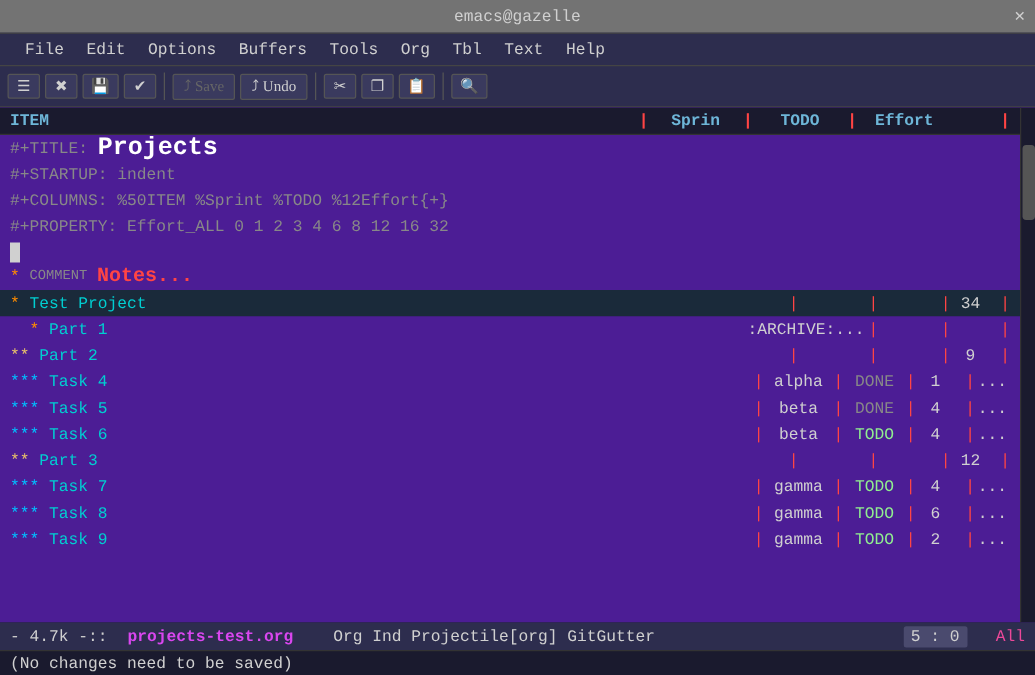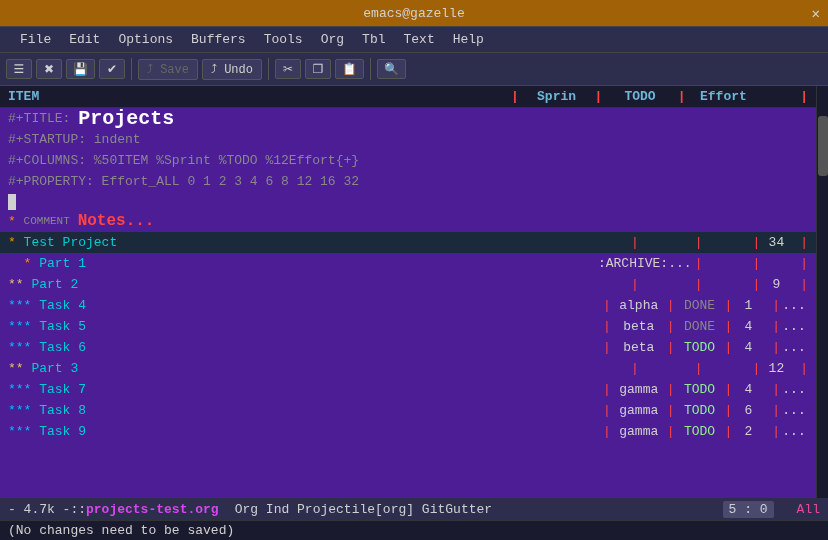--- a/index.html
+++ b/index.html
@@ -10,21 +10,21 @@
       color: #d0d0d0;
       width: 828px;
       height: 540px;
       overflow: hidden;
       display: flex;
       flex-direction: column;
     }
 
     
     .title-bar {
-      background: #a16207;
+      background: #737373;
       text-align: center;
       padding: 4px 8px;
       font-size: 13px;
       color: #d0d0d0;
       display: flex;
       align-items: center;
       justify-content: center;
       position: relative;
       min-height: 26px;
     }
@@ -64,21 +64,21 @@
       min-height: 34px;
       border-top: 1px solid #444;
       border-bottom: 1px solid #444;
     }
     .toolbar-btn {
       background: #3a3a5e;
       border: 1px solid #555;
       color: #d0d0d0;
       padding: 2px 8px;
       cursor: pointer;
-      font-family: Liberation Mono, monospace;
+      font-family: Liberation Serif, serif;
       font-size: 12px;
       border-radius: 2px;
     }
     .toolbar-btn.disabled {
       color: #666;
       cursor: default;
     }
     .toolbar-separator {
       width: 1px;
       height: 22px;
@@ -201,21 +201,21 @@
       padding: 2px 8px;
       min-height: 22px;
       gap: 0;
       color: #d0d0d0;
       font-size: 13px;
     }
     .status-bar .status-left {
       flex: 1;
       display: flex;
       align-items: center;
-      gap: 0;
+      gap: 16px;
     }
     .status-bar .status-right {
       display: flex;
       align-items: center;
       gap: 23px;
     }
     .status-filename {
       color: #d946ef;
       font-weight: bold;
     }

